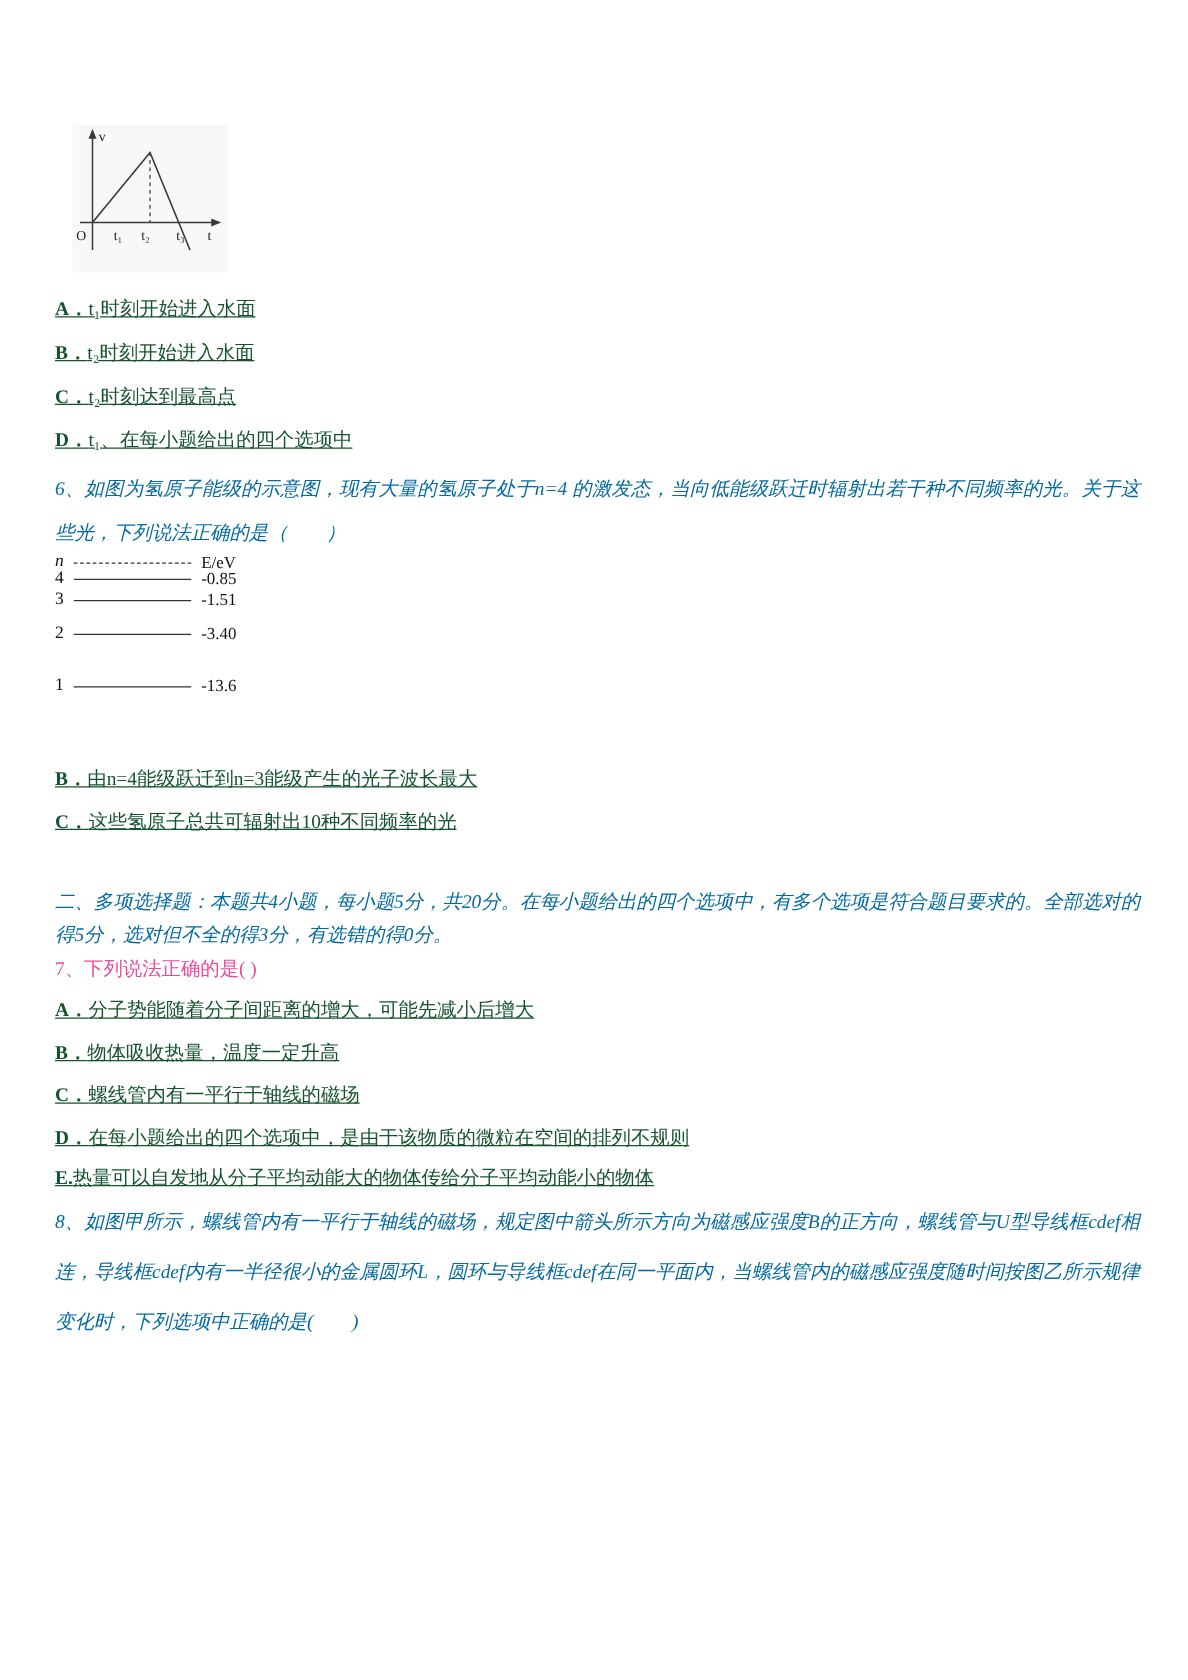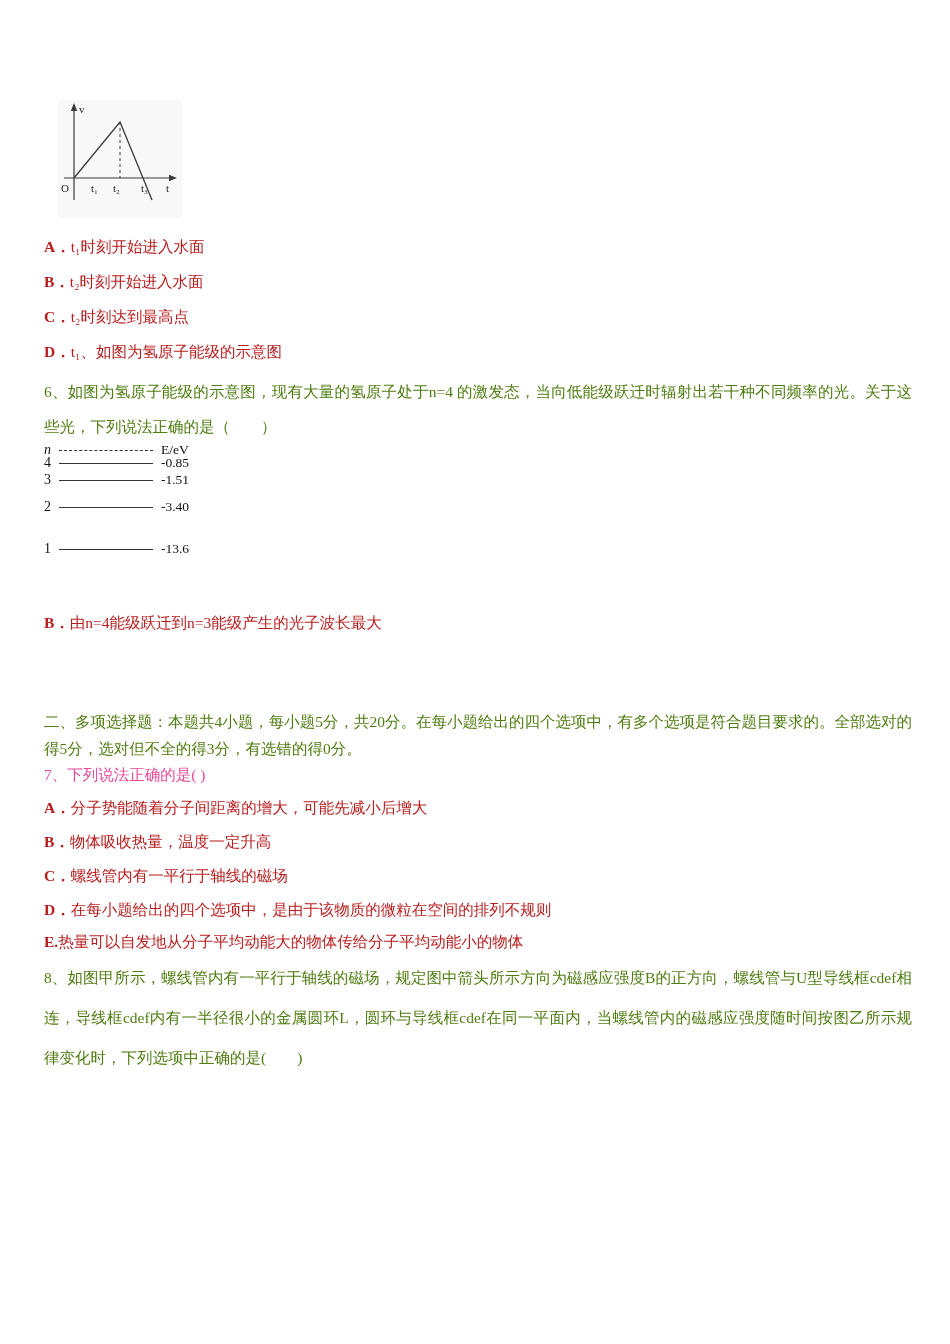--- a/index.html
+++ b/index.html
@@ -21,27 +21,27 @@
     width:124px; height:118px;
     background:#f8f8f8;
   }
   .axis { stroke:#3a3a3a; stroke-width:1.2; }
   .curve { fill:none; stroke:#3a3a3a; stroke-width:1.3; }
   .dash { stroke:#3a3a3a; stroke-width:1; stroke-dasharray:3 3; }
   .glabel { font-size:11px; fill:#222; font-family:"Liberation Serif",serif; }
   
   .option-row {
     position:absolute; left:44px;
-    font-size:15.5px; white-space:nowrap; color:#b91c1c;
+    font-size:15.5px; white-space:nowrap; color:#14532d;text-decoration:underline;
   }
   .opt-label { font-weight:700; }
   .para {
     position:absolute; left:44px; width:868px;
     font-size:15.5px; line-height:35px;
-    text-align:justify; color:#4d7c0f;
+    text-align:justify; color:#0369a1;font-style:italic;
   }
   .para.sec { line-height:27px; }
   .para.q8 { line-height:40px; }
   .stem-line {
     position:absolute; left:44px;
     font-size:15.5px; color:#ec4899; white-space:nowrap;
   }
   
   .energy-diagram {
     position:absolute; left:44px; top:443px;
@@ -73,21 +73,21 @@
       <text x="3" y="92" class="glabel">O</text>
       <text x="33" y="92" class="glabel">t₁</text>
       <text x="55" y="92" class="glabel">t₂</text>
       <text x="83" y="92" class="glabel">t₃</text>
     </svg>
   </div>
 
   <div class="option-row" style="top:237px"><span class="opt-label">A．</span><span class="opt-text">t₁时刻开始进入水面</span></div>
   <div class="option-row" style="top:272px"><span class="opt-label">B．</span><span class="opt-text">t₂时刻开始进入水面</span></div>
   <div class="option-row" style="top:307px"><span class="opt-label">C．</span><span class="opt-text">t₂时刻达到最高点</span></div>
-  <div class="option-row" style="top:342px"><span class="opt-label">D．</span><span class="opt-text">t₁、如图为氢原子能级的示意图</span></div>
+  <div class="option-row" style="top:342px"><span class="opt-label">D．</span><span class="opt-text">t₁、在每小题给出的四个选项中</span></div>
 
   <p class="para" style="top:374px">6、如图为氢原子能级的示意图，现有大量的氢原子处于n=4 的激发态，当向低能级跃迁时辐射出若干种不同频率的光。关于这些光，下列说法正确的是（　　）</p>
 
   <div class="energy-diagram">
     <div class="e-row" style="top:0px">
       <span class="e-label italic">n</span>
       <span class="e-line dashed"></span>
       <span class="e-val">E/eV</span>
     </div>
     <div class="e-row" style="top:13px">
@@ -106,20 +106,21 @@
       <span class="e-val">-3.40</span>
     </div>
     <div class="e-row" style="top:99px">
       <span class="e-label">1</span>
       <span class="e-line"></span>
       <span class="e-val">-13.6</span>
     </div>
   </div>
 
   <div class="option-row" style="top:613px"><span class="opt-label">B．</span><span class="opt-text">由n=4能级跃迁到n=3能级产生的光子波长最大</span></div>
+  <div class="option-row" style="top:647px"><span class="opt-label">C．</span><span class="opt-text">这些氢原子总共可辐射出10种不同频率的光</span></div>
 
   <p class="para sec" style="top:708px">二、多项选择题：本题共4小题，每小题5分，共20分。在每小题给出的四个选项中，有多个选项是符合题目要求的。全部选对的得5分，选对但不全的得3分，有选错的得0分。</p>
 
   <div class="stem-line" style="top:765px">7、下列说法正确的是( )</div>
   <div class="option-row" style="top:798px"><span class="opt-label">A．</span><span class="opt-text">分子势能随着分子间距离的增大，可能先减小后增大</span></div>
   <div class="option-row" style="top:832px"><span class="opt-label">B．</span><span class="opt-text">物体吸收热量，温度一定升高</span></div>
   <div class="option-row" style="top:866px"><span class="opt-label">C．</span><span class="opt-text">螺线管内有一平行于轴线的磁场</span></div>
   <div class="option-row" style="top:900px"><span class="opt-label">D．</span><span class="opt-text">在每小题给出的四个选项中，是由于该物质的微粒在空间的排列不规则</span></div>
   <div class="option-row" style="top:932px"><span class="opt-label">E.</span><span class="opt-text">热量可以自发地从分子平均动能大的物体传给分子平均动能小的物体</span></div>
 

